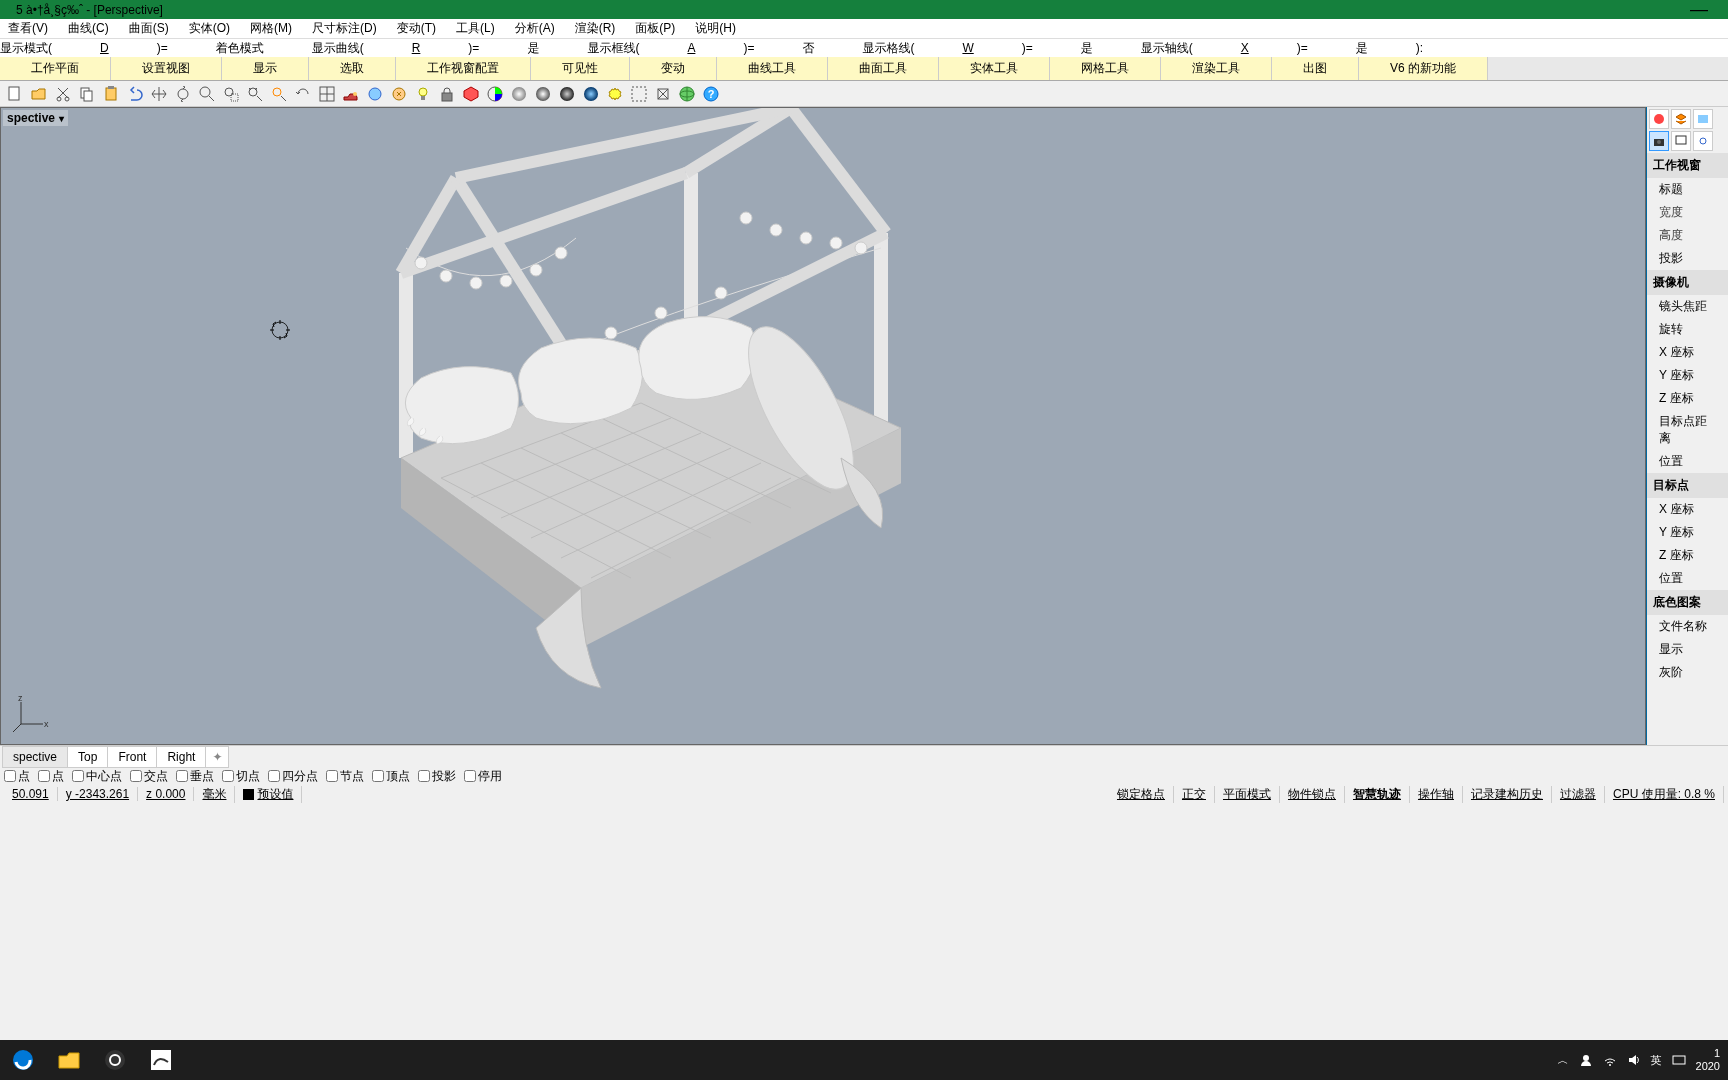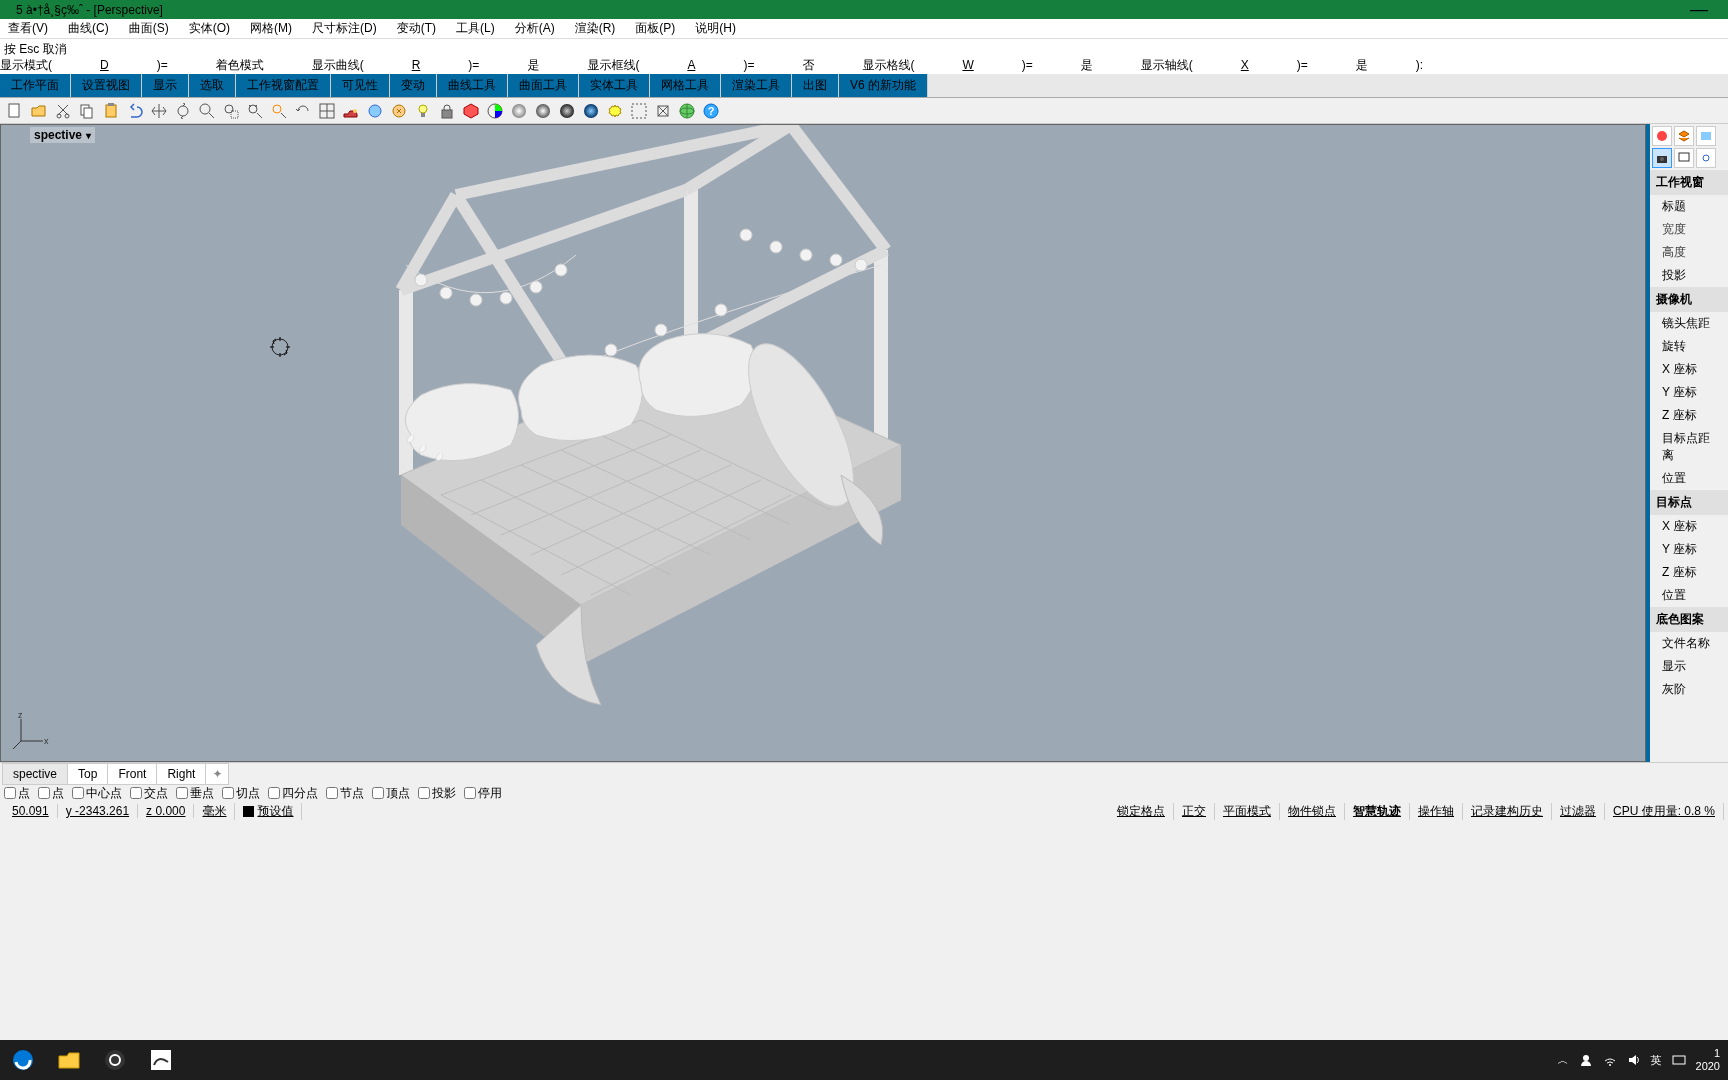--- a/index.html
+++ b/index.html
@@ -12,36 +12,36 @@
     .menu-bar span { padding: 2px 8px; font-size: 12px; cursor: pointer; }
     
     .command-area { background: #fff; }
     .command-line1 { height: 17px; padding: 2px 4px; font-size: 12px; }
     .command-line2 { height: 18px; padding: 2px 0; font-size: 12px; display:flex; align-items:center;gap:48px;}
     .command-line2 .italic { }
     .command-line2 .underline { text-decoration: underline; }
     .command-input { border: none; outline: none; background: #fff; width: 200px; }
     
     .tabs-bar { height: 24px; background: #e8e8e8; display: flex; align-items: stretch; border-bottom: 1px solid #aaa; }
-    .tabs-bar span { padding: 4px 11px; font-size: 12px; border-right: 1px solid #ccc; background: #0369a1; display:flex; align-items:center; cursor:pointer;text-align:right;}
+    .tabs-bar span { padding: 4px 31px; font-size: 12px; border-right: 1px solid #ccc; background: #fef9c3; display:flex; align-items:center; cursor:pointer;text-align:right;}
     
     .toolbar { height: 26px; background: #f0f0f0; display: flex; align-items: center; padding: 2px 4px; gap: 2px; border-bottom: 1px solid #ccc;}
     .toolbar .icon { width: 22px; height: 22px; display: flex; align-items: center; justify-content: center; cursor: pointer; }
     
     .main-area { display: flex; height: 638px; }
     
     .viewport { flex: 1; background: #9da8b5; position: relative; border: 1px solid #666;}
-    .viewport-label { position: absolute; top: 2px; left: 2px; font-weight: bold; font-size: 12px; background: rgba(255,255,255,0.3); padding: 1px 4px; margin-left: 27px; }
+    .viewport-label { position: absolute; top: 2px; left: 2px; font-weight: bold; font-size: 12px; background: rgba(255,255,255,0.3); padding: 1px 4px; }
     .viewport-label .dropdown-arrow { margin-left: 4px; font-size: 10px;}
     .axis-gizmo { position: absolute; bottom: 10px; left: 10px; width: 40px; height: 40px; }
     .cursor-3d { position: absolute; left: 265px; top: 208px; font-size: 16px; color: #333; }
     
     .scene-content { position: absolute; left: 380px; top: 0px; width: 520px; height: 600px; }
     
-    .props-panel { width: 82px; background: #f0f0f0; border-left: 4px solid #0369a1; overflow: hidden;}
+    .props-panel { width: 82px; background: #f0f0f0; border-left: 1px solid #0369a1; overflow: hidden;}
     .props-icons { display: flex; flex-wrap: wrap; padding: 2px; gap: 2px; }
     .props-icons .picon { width: 20px; height: 20px; border: 1px solid #ccc; background: #fff; display:flex; align-items:center; justify-content:center; font-size:10px; cursor:pointer;}
     .props-icons .picon.active { background: #cce5ff; border-color: #3399ff;}
     .props-list { padding: 0; }
     .props-list .header { font-weight: bold; padding: 4px 6px; background: #e0e0e0; font-size: 12px; }
     .props-list .item { padding: 3px 12px; font-size: 12px; }
     .props-list .item.disabled { color: #404040; }
     
     .view-tabs { height: 22px; background: #f0f0f0; display: flex; align-items: center; border-top: 1px solid #ccc; padding-left: 2px;}
     .view-tabs span { padding: 3px 10px; font-size: 12px; border: 1px solid #ccc; background: #fff; margin-right: -1px; cursor:pointer;}
@@ -81,21 +81,20 @@
   <span>尺寸标注(D)</span>
   <span>变动(T)</span>
   <span>工具(L)</span>
   <span>分析(A)</span>
   <span>渲染(R)</span>
   <span>面板(P)</span>
   <span>说明(H)</span>
 </div>
 
 <div class="command-area">
-  <div class="command-line1">按 Esc 取消</div>
   <div class="command-line2">
     <span>显示模式(</span>
       <span class="underline">D</span>
       <span>)= </span>
     <span class="italic">着色模式</span>
     <span>  显示曲线(</span>
       <span class="underline">R</span>
       <span>)= </span>
     <span class="italic">是</span>
     <span>  显示框线(</span>

